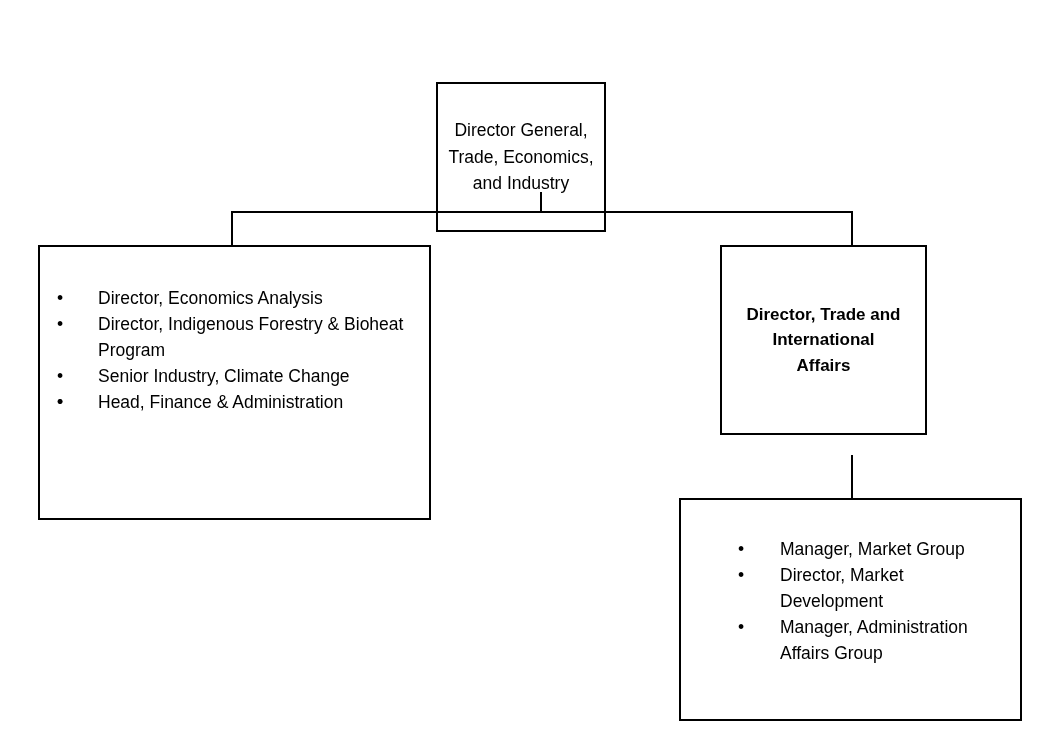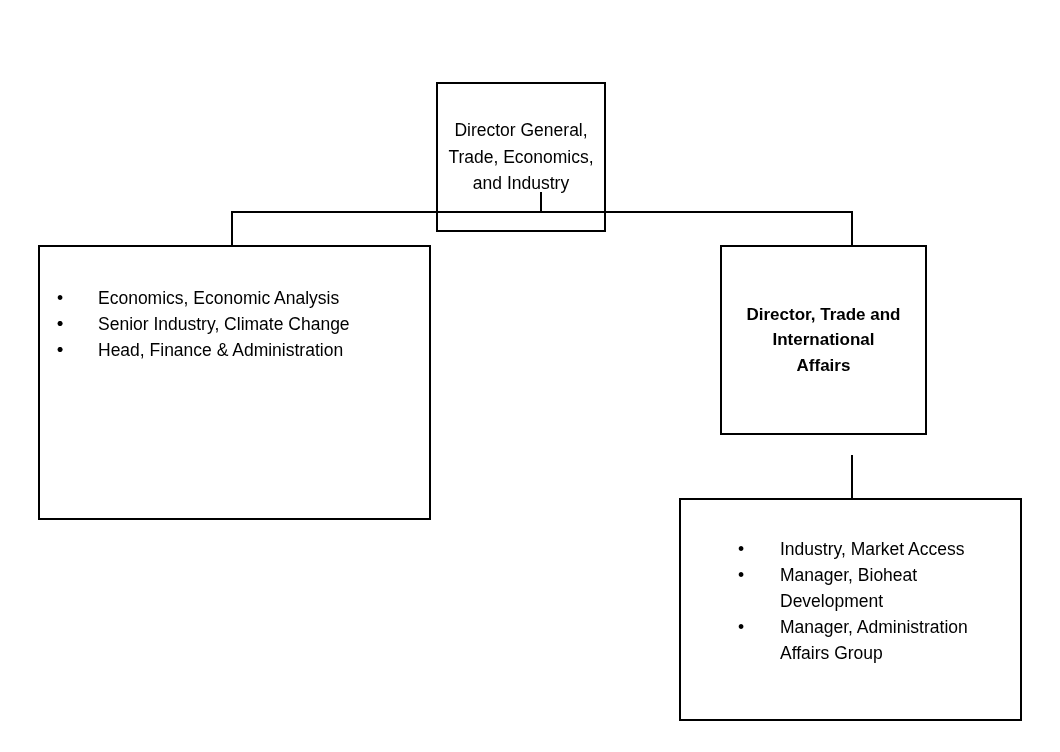--- a/index.html
+++ b/index.html
@@ -96,24 +96,25 @@
   <div class="connector h" style="left:231px; top:211px; width:622px;"></div>
 
   <div class="connector v" style="left:231px; top:211px; height:36px;"></div>
 
   <div class="connector v" style="left:851px; top:211px; height:36px;"></div>
 
   <div class="node-box align-list" style="left:38px; top:245px; width:393px; height:275px; padding:38px 10px 0 0;">
     <ul class="bullet-list">
       <li class="bullet-item">
         <span class="bullet-dot">•</span>
-        <span>Economics, Economic Analysis</span>
+        <span>Director, Economics Analysis</span>
       </li>
       <li class="bullet-item">
         <span class="bullet-dot">•</span>
+        <span>Director, Indigenous Forestry &amp; Bioheat Program</span>
       </li>
       <li class="bullet-item">
         <span class="bullet-dot">•</span>
         <span>Senior Industry, Climate Change</span>
       </li>
       <li class="bullet-item">
         <span class="bullet-dot">•</span>
       </li>
       <li class="bullet-item">
         <span class="bullet-dot">•</span>
@@ -127,25 +128,25 @@
 International
 Affairs</div>
   </div>
 
   <div class="connector v" style="left:851px; top:455px; height:43px;"></div>
 
   <div class="node-box align-list" style="left:679px; top:498px; width:343px; height:223px; padding:36px 10px 0 0;">
     <ul class="bullet-list">
       <li class="bullet-item" style="padding-left:99px;">
         <span class="bullet-dot" style="left:57px;">•</span>
-        <span>Industry, Market Access</span>
+        <span>Manager, Market Group</span>
       </li>
       <li class="bullet-item" style="padding-left:99px;">
         <span class="bullet-dot" style="left:57px;">•</span>
-        <span>Manager, Bioheat Development</span>
+        <span>Director, Market Development</span>
       </li>
       <li class="bullet-item" style="padding-left:99px;">
         <span class="bullet-dot" style="left:57px;">•</span>
         <span>Manager, Administration Affairs Group</span>
       </li>
     </ul>
   </div>
 
 </div>
 

